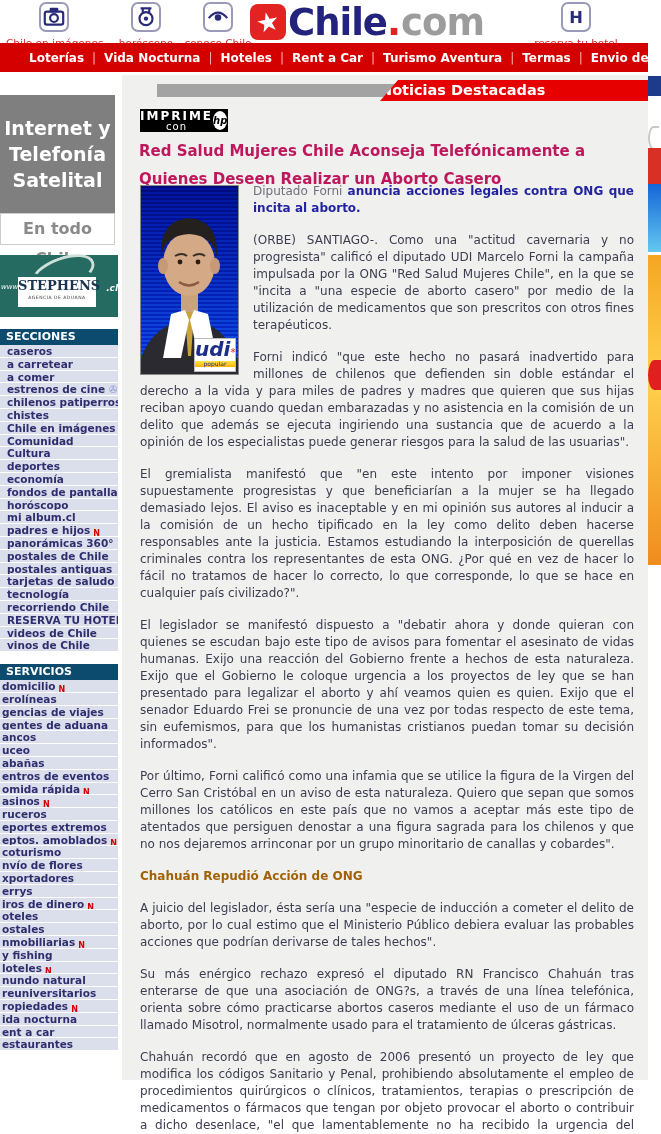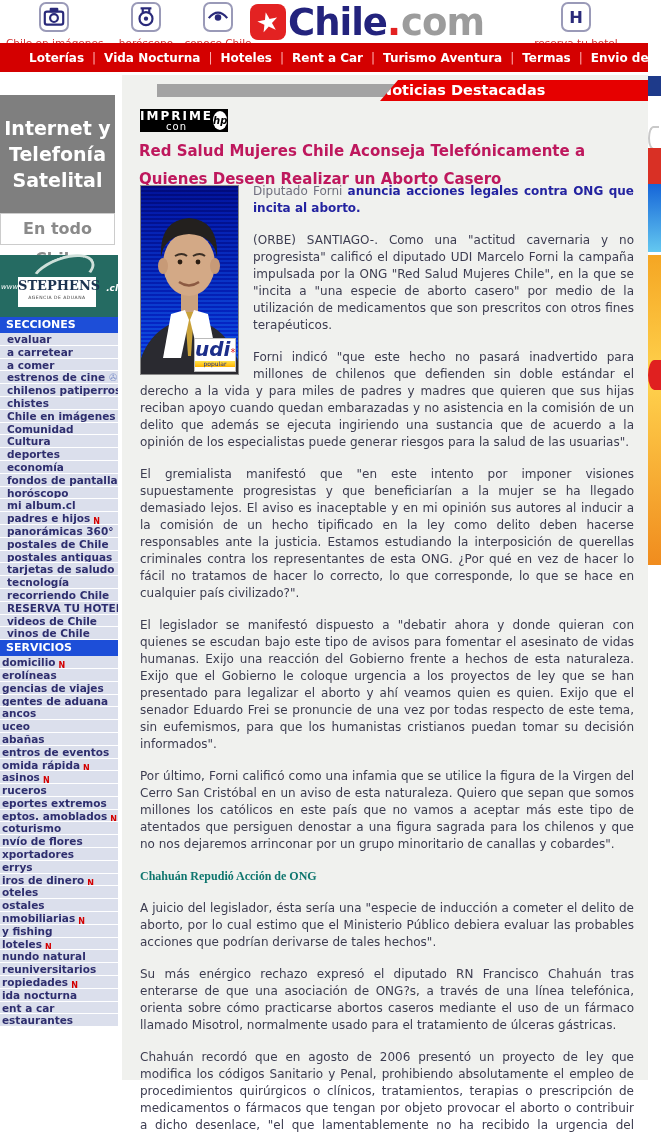--- a/index.html
+++ b/index.html
@@ -33,22 +33,22 @@
            font-weight:bold;font-size:16px;text-align:center;line-height:30px;}
   .stephens{margin-top:10px;width:118px;height:62px;background:#256b62;position:relative;cursor:pointer;}
   .stephens .swoosh{position:absolute;left:30px;top:2px;width:60px;height:26px;border:3px solid #cfe0da;
                     border-radius:50%;border-left-color:transparent;border-bottom-color:transparent;transform:rotate(-20deg);}
   .stephens .inner{position:absolute;left:18px;top:22px;width:78px;height:30px;background:#fff;
                    text-align:center;}
   .stephens .nm{font-family:"DejaVu Serif","Liberation Serif",serif;font-weight:bold;color:#1c3350;font-size:13px;line-height:18px;}
   .stephens .sb{font-size:4.5px;color:#444;letter-spacing:.5px;}
   .stephens .www{position:absolute;left:1px;top:28px;color:#fff;font-size:7px;font-style:italic;}
   .stephens .cl{position:absolute;right:0px;top:28px;color:#fff;font-size:9px;font-style:italic;font-weight:bold;}
-  .side-head{width:118px;height:16px;background:#1d4ed8;color:#fff;font-weight:bold;
-             font-size:11px;line-height:16px;padding-left:6px;box-sizing:border-box;margin-top:0;}
+  .side-head{width:118px;height:16px;background:#0c4a6e;color:#fff;font-weight:bold;
+             font-size:11px;line-height:16px;padding-left:6px;box-sizing:border-box;margin-top:12px;}
   .side-row{width:118px;height:12.8px;line-height:12.6px;border-bottom:1px solid #fff;background:#dbdfec;
             font-size:10.5px;font-weight:bold;color:#2e2e6e;padding-left:7px;box-sizing:border-box;
             white-space:nowrap;overflow:hidden;cursor:pointer;}
   .side-row.cut{padding-left:2px;}
   .nbadge{color:#d40000;font-size:8px;font-weight:bold;vertical-align:-2px;margin-left:3px;}
   .cine-ico{color:#8899cc;font-size:10px;margin-left:4px;}
   
   .main{position:absolute;left:122px;top:75px;width:526px;height:1005px;background:#f0f1ee;}
   .graybar{position:absolute;left:35px;top:9px;width:440px;height:13px;background:#a3a3a3;}
   .banner{position:absolute;left:258px;top:5px;width:268px;height:21px;background:#e60000;
@@ -61,21 +61,21 @@
   .printbadge .tx .l2{font-size:10px;letter-spacing:1px;}
   .printbadge .hp{width:19px;height:19px;border-radius:50%;background:#fff;color:#000;margin-right:2px;
                   font-weight:bold;font-style:italic;font-size:10px;display:flex;align-items:center;justify-content:center;}
   .headline{position:absolute;left:17px;top:62px;width:505px;font-size:15px;font-weight:bold;
             color:#be185d;line-height:28px;}
   .article{position:absolute;left:18px;top:108px;width:494px;font-size:12px;color:#3c3c50;
            line-height:17px;text-align:justify;}
   .article p{margin:0 0 15px 0;}
   .subhead{margin:0 0 20px 0;color:#6e6e7e;}
   .subhead b{color:#2323a0;}
-  .crosshead{font-weight:bold;margin:0 0 2px 0;color:#0f766e;font-family:Liberation Serif, serif;}
+  .crosshead{font-weight:bold;margin:0 0 2px 0;color:#a16207;}
   .photo{float:left;width:97px;height:188px;border:1px solid #888;margin:2px 14px 4px 0;position:relative;
          background:repeating-linear-gradient(180deg,#0b2a8e 0 2px,#1c4bb0 2px 4px),linear-gradient(180deg,#06206e,#4a8fd8);
          background-blend-mode:overlay;overflow:hidden;}
   .photo svg{position:absolute;left:0;top:0;}
   .udibox{position:absolute;right:2px;bottom:2px;width:40px;height:32px;background:#fff;border:1px solid #bbb;
           text-align:center;line-height:1;}
   .udibox .u{color:#1c2e8a;font-weight:bold;font-style:italic;font-size:20px;}
   .udibox .dot{color:#e02020;font-size:10px;}
   .udibox .pop{display:block;font-size:6px;color:#1c2e8a;background:linear-gradient(180deg,#ffe34d,#ffb400);margin-top:2px;}
   
@@ -152,21 +152,21 @@
     <div class="swoosh"></div>
     <span class="www">www.</span>
     <div class="inner">
       <div class="nm">STEPHENS</div>
       <div class="sb">AGENCIA DE ADUANA</div>
     </div>
     <span class="cl">.cl</span>
   </div>
   <div class="side-head">SECCIONES</div>
   <div>
-      <div class="side-row"><span>evaluar</span></div>
+      <div class="side-row"><span>caseros</span></div>
       <div class="side-row"><span>a carretear</span></div>
       <div class="side-row"><span>a comer</span></div>
       <div class="side-row"><span>estrenos de cine</span><span class="cine-ico">✇</span></div>
       <div class="side-row"><span>chilenos patiperros</span></div>
       <div class="side-row"><span>chistes</span></div>
       <div class="side-row"><span>Chile en imágenes</span></div>
       <div class="side-row"><span>Comunidad</span></div>
       <div class="side-row"><span>Cultura</span></div>
       <div class="side-row"><span>deportes</span></div>
       <div class="side-row"><span>economía</span></div>

